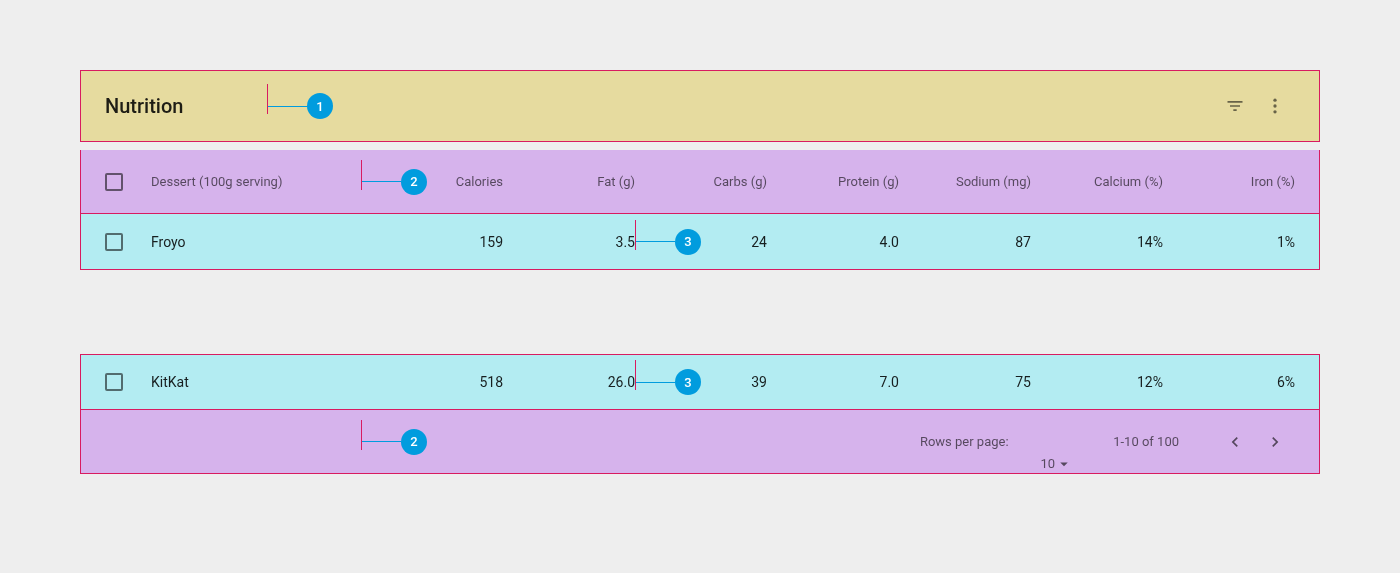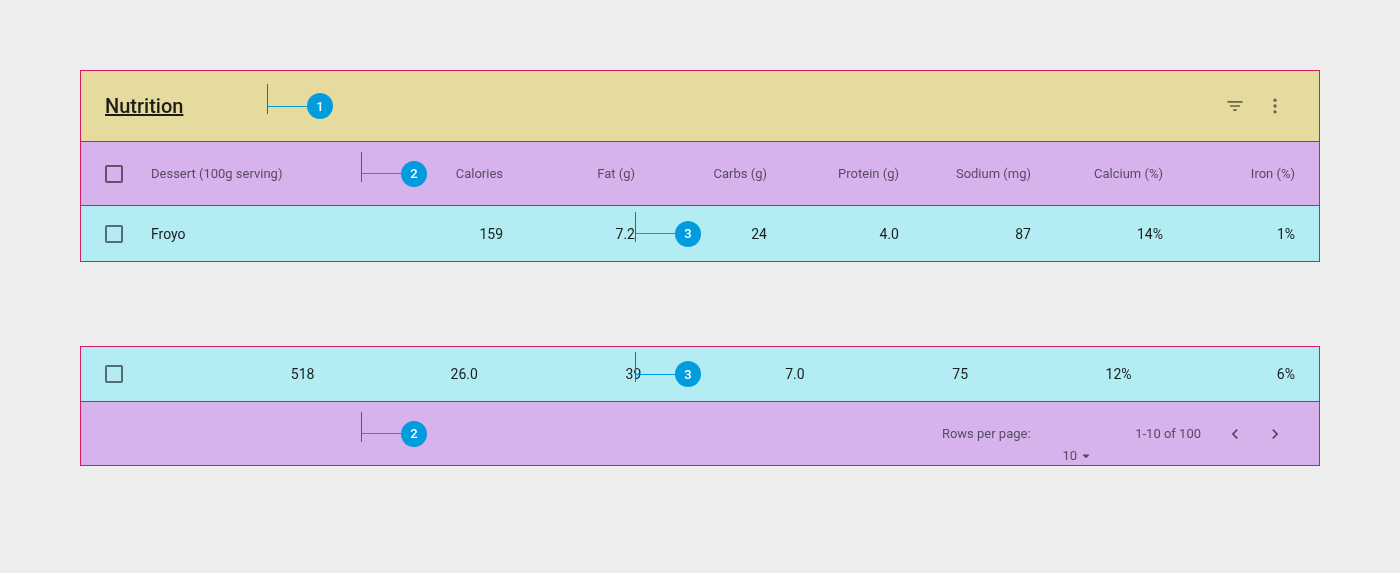--- a/index.html
+++ b/index.html
@@ -15,32 +15,33 @@
     display: flex;
     align-items: center;
     border: 1px solid #d81b60;
     position: relative;
   }
   .toolbar {
     background: #e6db9f;
     height: 72px;
     padding: 0 24px;
   }
-  .title { font-size: 20px; font-weight: 500; flex: 0 0 auto; text-decoration: underline; }
+  .title { font-size: 20px; font-weight: 500; flex: 0 0 auto; }
   .spacer { flex: 1 1 auto; }
   .icon-btn {
     width: 40px; height: 40px; display: flex; align-items: center; justify-content: center;
     color: rgba(0,0,0,0.55);
   }
   .header-row {
     background: #d6b3ec;
     height: 64px;
     padding: 0 24px;
     font-size: 13px;
     color: rgba(0,0,0,0.60);
+    margin-top: 8px;
   }
   .data-row {
     background: #b3ecf2;
     height: 56px;
     padding: 0 24px;
     font-size: 14px;
     color: rgba(0,0,0,0.87);
   }
   .footer-row {
     background: #d6b3ec;
@@ -83,21 +84,21 @@
   }
   .callout .stem { height: 1px; background: #019cde; }
   .callout .bubble {
     width: 26px; height: 26px; border-radius: 50%;
     background: #019cde; color: #fff; font-size: 13px; font-weight: 500;
     display: flex; align-items: center; justify-content: center;
   }
 
   .footer-row .label { margin-right: 32px; margin-left: 14px; }
   .footer-row .select { margin-right: 40px; display: flex; align-items: center; margin-top: 44px; }
-  .footer-row .range { margin-right: 14px; }
+  .footer-row .range { margin-right: 36px; }
   .footer-row .nav { width: 40px; display:flex; justify-content:center; }
 
   svg { display: block; }
 </style>
 </head>
 <body>
 
 <div class="table-card">
 
   <div class="row toolbar">
@@ -136,39 +137,40 @@
       <div class="tick"></div>
       <div class="stem" style="width:40px;"></div>
       <div class="bubble">2</div>
     </div>
   </div>
 
   <div class="row data-row" style="border-top:none;align-items:center;">
     <div class="checkbox"></div>
     <div class="col-name">Froyo</div>
     <div class="col-num">159</div>
-    <div class="col-num">7.2</div>
+    <div class="col-num">3.5</div>
     <div class="col-num">24</div>
     <div class="col-num">4.0</div>
     <div class="col-num">87</div>
     <div class="col-num">14%</div>
     <div class="col-num">1%</div>
     <div class="callout" style="left:554px;">
       <div class="tick"></div>
       <div class="stem" style="width:40px;"></div>
       <div class="bubble">3</div>
     </div>
   </div>
 
   <div class="zigzag"></div>
   <div class="gap"></div>
   <div class="zigzag bottom"></div>
 
   <div class="row data-row">
     <div class="checkbox"></div>
+    <div class="col-name">KitKat</div>
     <div class="col-num">518</div>
     <div class="col-num">26.0</div>
     <div class="col-num">39</div>
     <div class="col-num">7.0</div>
     <div class="col-num">75</div>
     <div class="col-num">12%</div>
     <div class="col-num">6%</div>
     <div class="callout" style="left:554px;">
       <div class="tick"></div>
       <div class="stem" style="width:40px;"></div>

